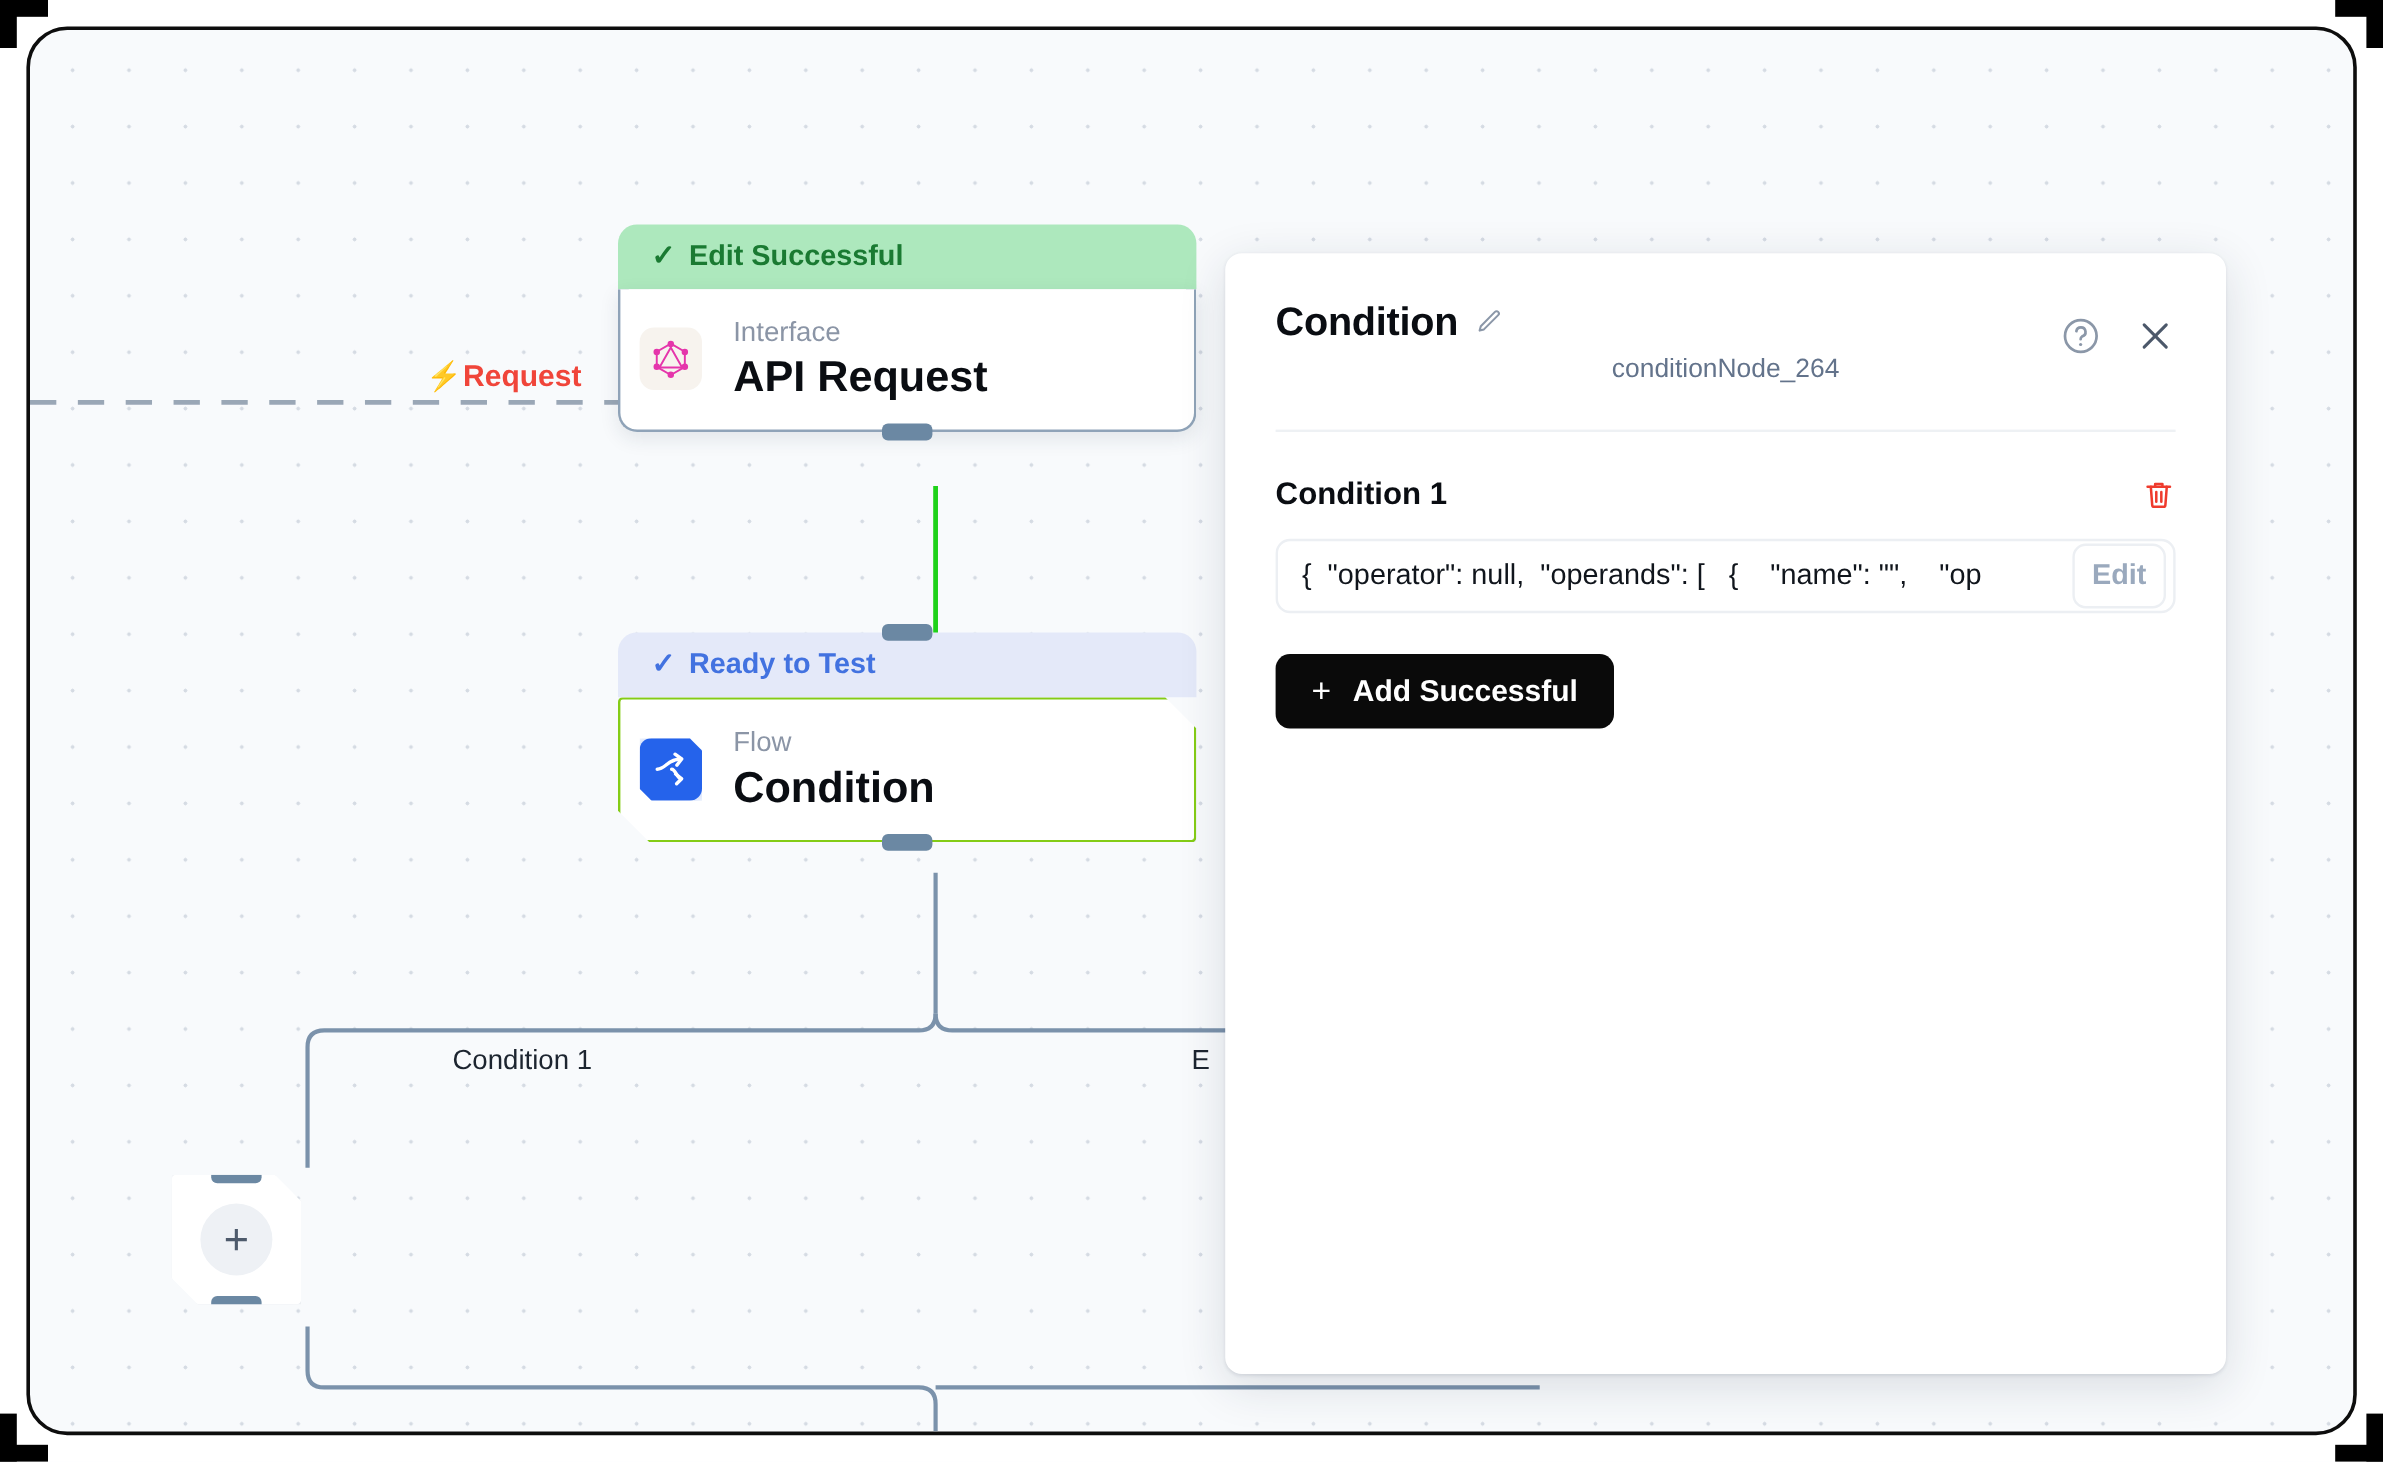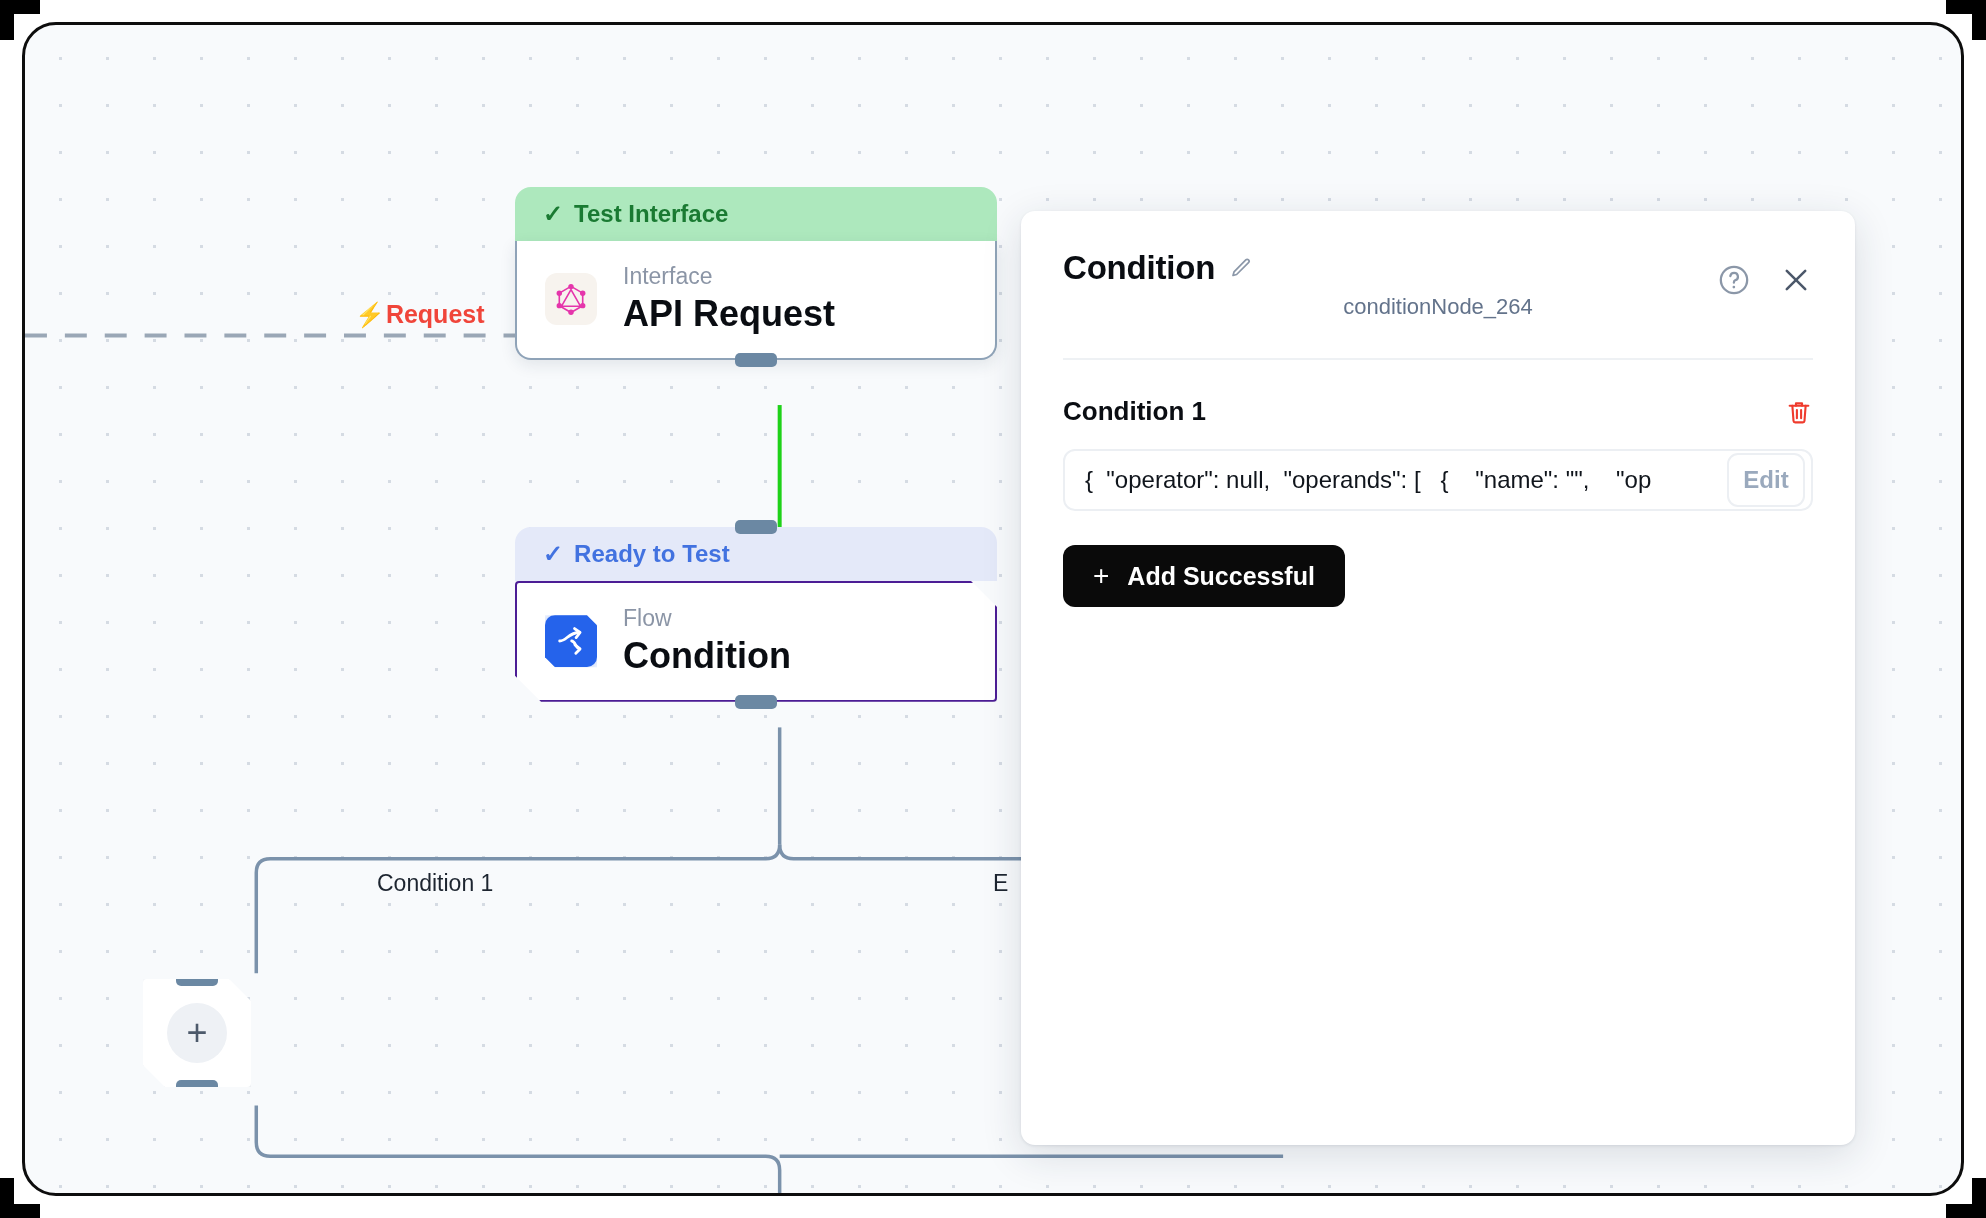--- a/index.html
+++ b/index.html
@@ -61,31 +61,31 @@
     box-sizing: border-box;
   }
   .status-success { background: #ade8bd; color: #1a7a32; }
   .status-ready   { background: #e4e9f9; color: #4272e0; }
   .tick { font-size: 24px; line-height: 1; font-weight: 700; }
 
   .node-body {
     width: 100%;
     background: #ffffff;
     display: flex; align-items: center;
-    padding: 22px 28px;
+    padding: 22px 16px;
     box-sizing: border-box;
     border: 2px solid #8fa3b8;
     border-top: none;
   }
   .node-body.plain {
     border-radius: 0 0 16px 16px;
     box-shadow: 0 5px 16px rgba(30,45,70,.10);
   }
   .node-body.clipped {
-    border: 2px solid #4c1d95;
+    border: 2px solid #84cc16;
     border-radius: 4px;
     clip-path: polygon(0 0, calc(100% - 26px) 0, 100% 26px, 100% 100%, 26px 100%, 0 calc(100% - 26px));
     box-shadow: 0 5px 16px rgba(30,45,70,.10);
   }
 
   .node-icon {
     width: 52px; height: 52px; flex: 0 0 52px;
     border-radius: 12px;
     display: flex; align-items: center; justify-content: center;
     margin-right: 26px;
@@ -245,21 +245,21 @@
   </svg>
 
   <div class="trigger-label">
     <span class="trigger-bolt">⚡</span>
     <span>Request</span>
   </div>
 
   <div class="node-wrap" style="left:490px; top:162px; width:482px;">
     <div class="status-bar status-success">
       <span class="tick">✓</span>
-      <span>Test Interface</span>
+      <span>Edit Successful</span>
     </div>
     <div class="node-body plain">
       <div class="node-icon icon-graphql">
         <svg width="36" height="36" viewBox="0 0 40 40" fill="none">
           <g stroke="#e535ab" stroke-width="1.8">
             <path d="M20 6 L33 13.5 L33 27.5 L20 35 L7 27.5 L7 13.5 Z"></path>
             <path d="M20 9.5 L30.5 28 L9.5 28 Z"></path>
           </g>
           <g fill="#e535ab">
             <circle cx="20" cy="6.2" r="3"></circle>

